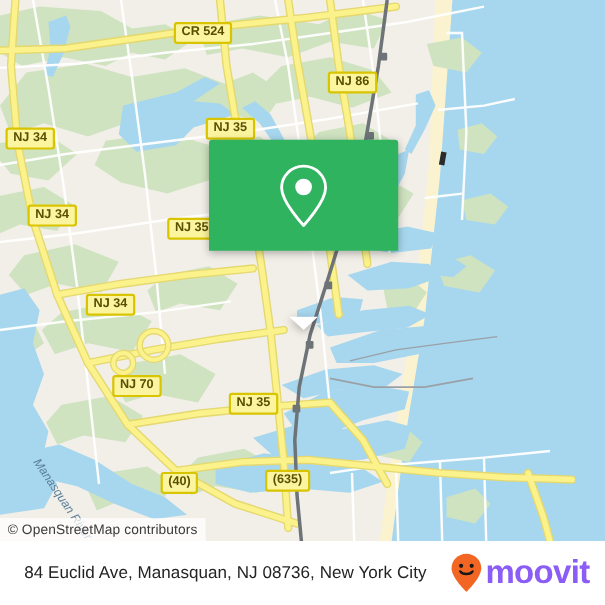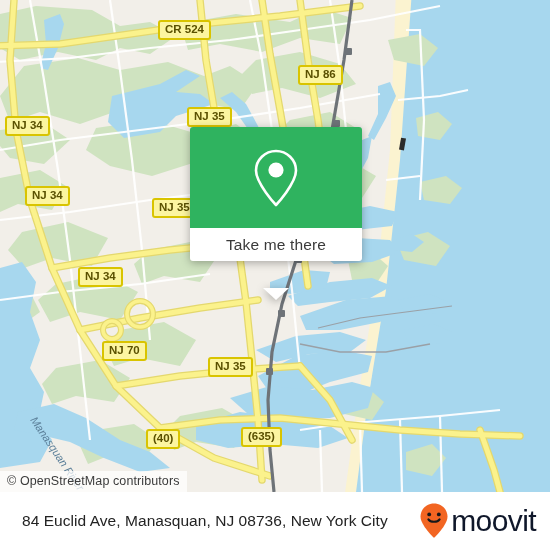--- a/index.html
+++ b/index.html
@@ -57,21 +57,21 @@
     background:#ffffff;
     display:flex;align-items:center;
     box-sizing:border-box;padding:0 14px 0 22px;
   }
   #addr{
     font-size:15.5px;color:#232323;white-space:nowrap;
     letter-spacing:.05px;
   }
   #brand{margin-left:auto;display:flex;align-items:center;gap:1px;}
   #brandword{
-    font-size:30px;font-weight:normal;color:#0f172a;
+    font-size:30px;font-weight:bold;color:#8b5cf6;
     letter-spacing:-0.6px;line-height:1;margin-left:1px;
   }
 </style>
 </head>
 <body>
 
 <div id="app">
 
   <div id="map">
     <svg width="550" height="492" viewBox="0 0 550 492" xmlns="http://www.w3.org/2000/svg">
@@ -240,23 +240,20 @@
     <div class="attrib">© OpenStreetMap contributors</div>
   </div>
 
   <div id="popup">
     <div class="card-green">
       <svg width="54" height="62" viewBox="0 0 54 62">
         <path d="M27,4 C16,4 7,12.8 7,23.6 C7,36.6 27,58 27,58 C27,58 47,36.6 47,23.6 C47,12.8 38,4 27,4 Z" fill="none" stroke="#FFFFFF" stroke-width="2.6" stroke-linejoin="round"></path>
         <circle cx="27" cy="23" r="7.6" fill="#FFFFFF"></circle>
       </svg>
     </div>
-    <div class="card-white">
-      <span>Take me there</span>
-    </div>
     <div class="card-tail"></div>
   </div>
 
   <div id="footer">
     <div id="addr">84 Euclid Ave, Manasquan, NJ 08736, New York City</div>
     <div id="brand">
       <svg width="30" height="38" viewBox="0 0 30 38">
         <path d="M15,1.5 C7.5,1.5 1.5,7.4 1.5,14.6 C1.5,23.4 15,36 15,36 C15,36 28.5,23.4 28.5,14.6 C28.5,7.4 22.5,1.5 15,1.5 Z" fill="#F26522"></path>
         <circle cx="10.2" cy="12.4" r="1.9" fill="#17181A"></circle>
         <circle cx="19.8" cy="12.4" r="1.9" fill="#17181A"></circle>

